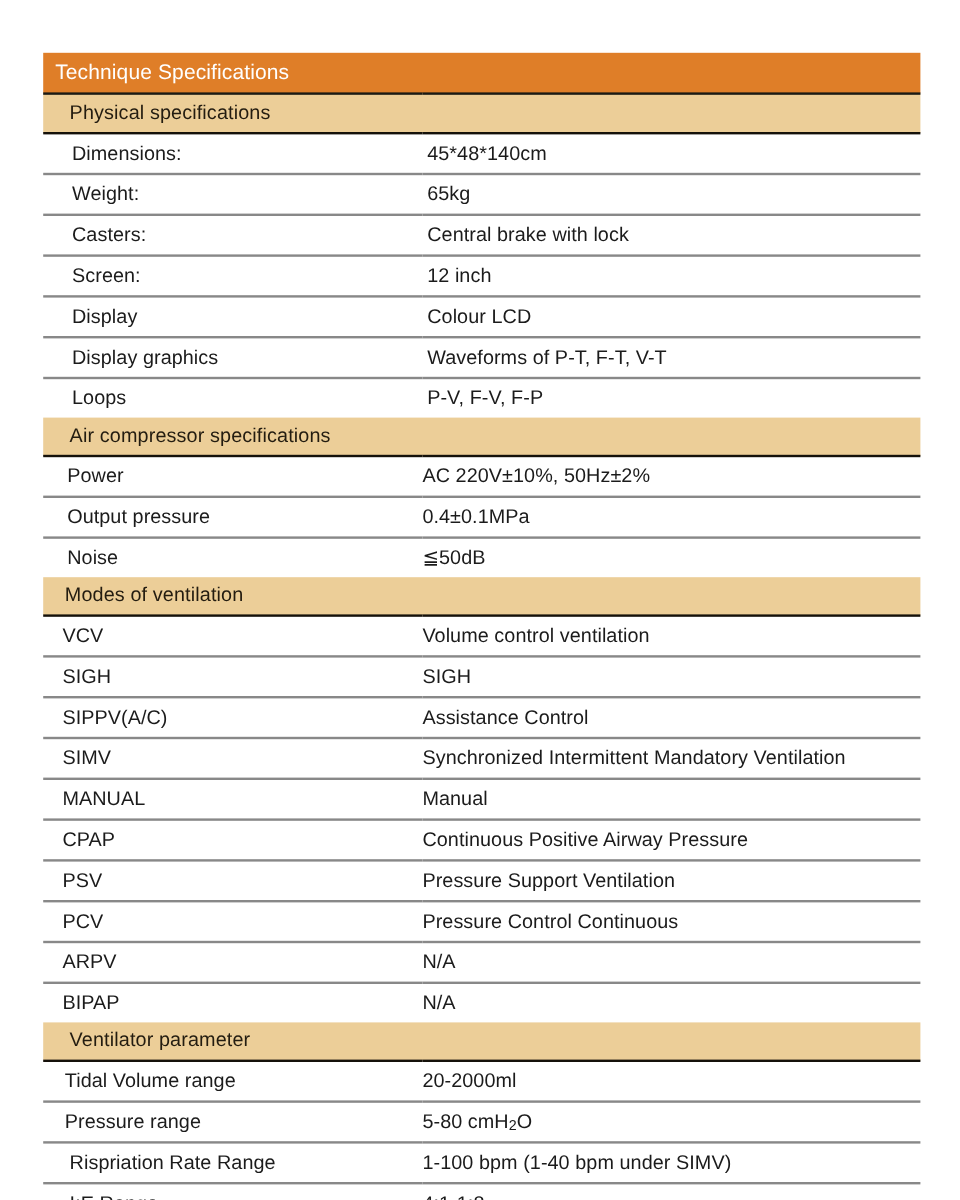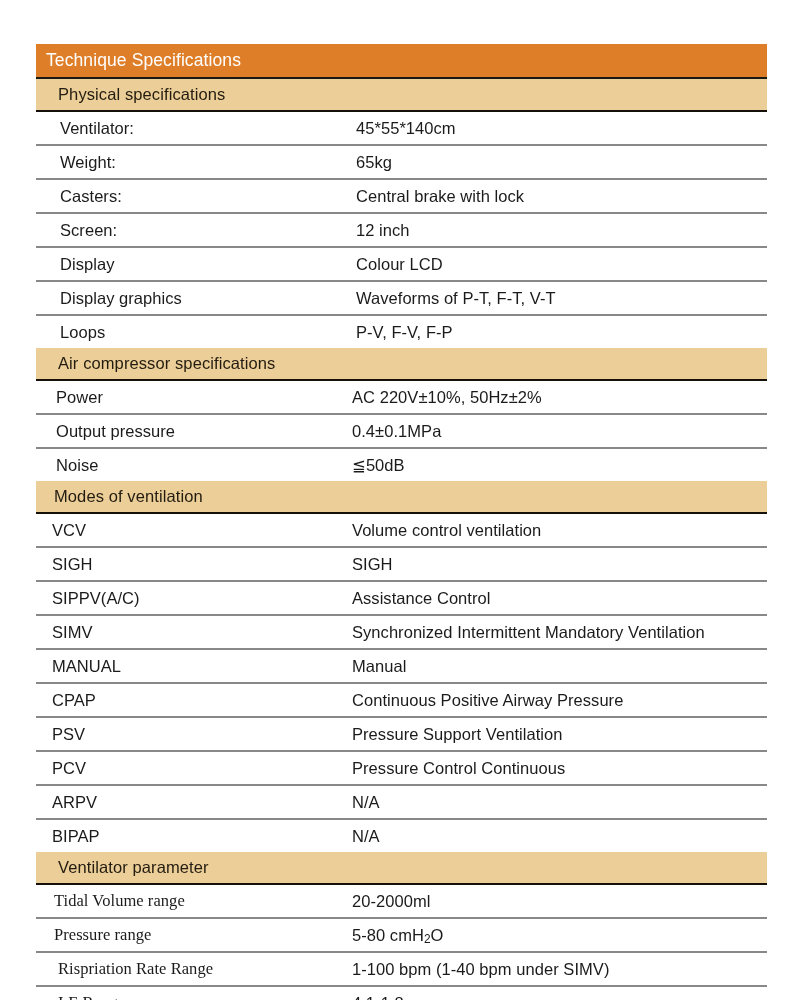--- a/index.html
+++ b/index.html
@@ -76,21 +76,21 @@
   
   .sec-physical .col-label { padding-left: 24px; }
   .sec-physical .col-value { padding-left: 4px; }
 
   .sec-compressor .col-label { padding-left: 20px; }
   .sec-compressor .col-value { padding-left: 0px; }
 
   .sec-modes .col-label { padding-left: 16px; }
   .sec-modes .col-value { padding-left: 0px; }
 
-  .sec-parameter .col-label { padding-left: 18px; font-family: Liberation Serif, serif; }
+  .sec-parameter .col-label { padding-left: 18px; }
   .sec-parameter .col-value { padding-left: 0px; }
 
   .sec-parameter .row-resp .col-label,
   .sec-parameter .row-ie .col-label { padding-left: 22px; }
 
   sub {
     font-size: 0.72em;
     vertical-align: baseline;
     position: relative;
     bottom: -0.22em;
@@ -111,22 +111,22 @@
       <tr class="title-row">
         <td colspan="2">Technique Specifications</td>
       </tr>
     </tbody>
 
     <tbody class="sec-physical">
       <tr class="section-row indent-wide">
         <td colspan="2">Physical specifications</td>
       </tr>
       <tr class="data-row">
-        <td class="col-label">Ventilator:</td>
-        <td class="col-value">45*55*140cm</td>
+        <td class="col-label">Dimensions:</td>
+        <td class="col-value">45*48*140cm</td>
       </tr>
       <tr class="data-row">
         <td class="col-label">Weight:</td>
         <td class="col-value">65kg</td>
       </tr>
       <tr class="data-row">
         <td class="col-label">Casters:</td>
         <td class="col-value">Central brake with lock</td>
       </tr>
       <tr class="data-row">

